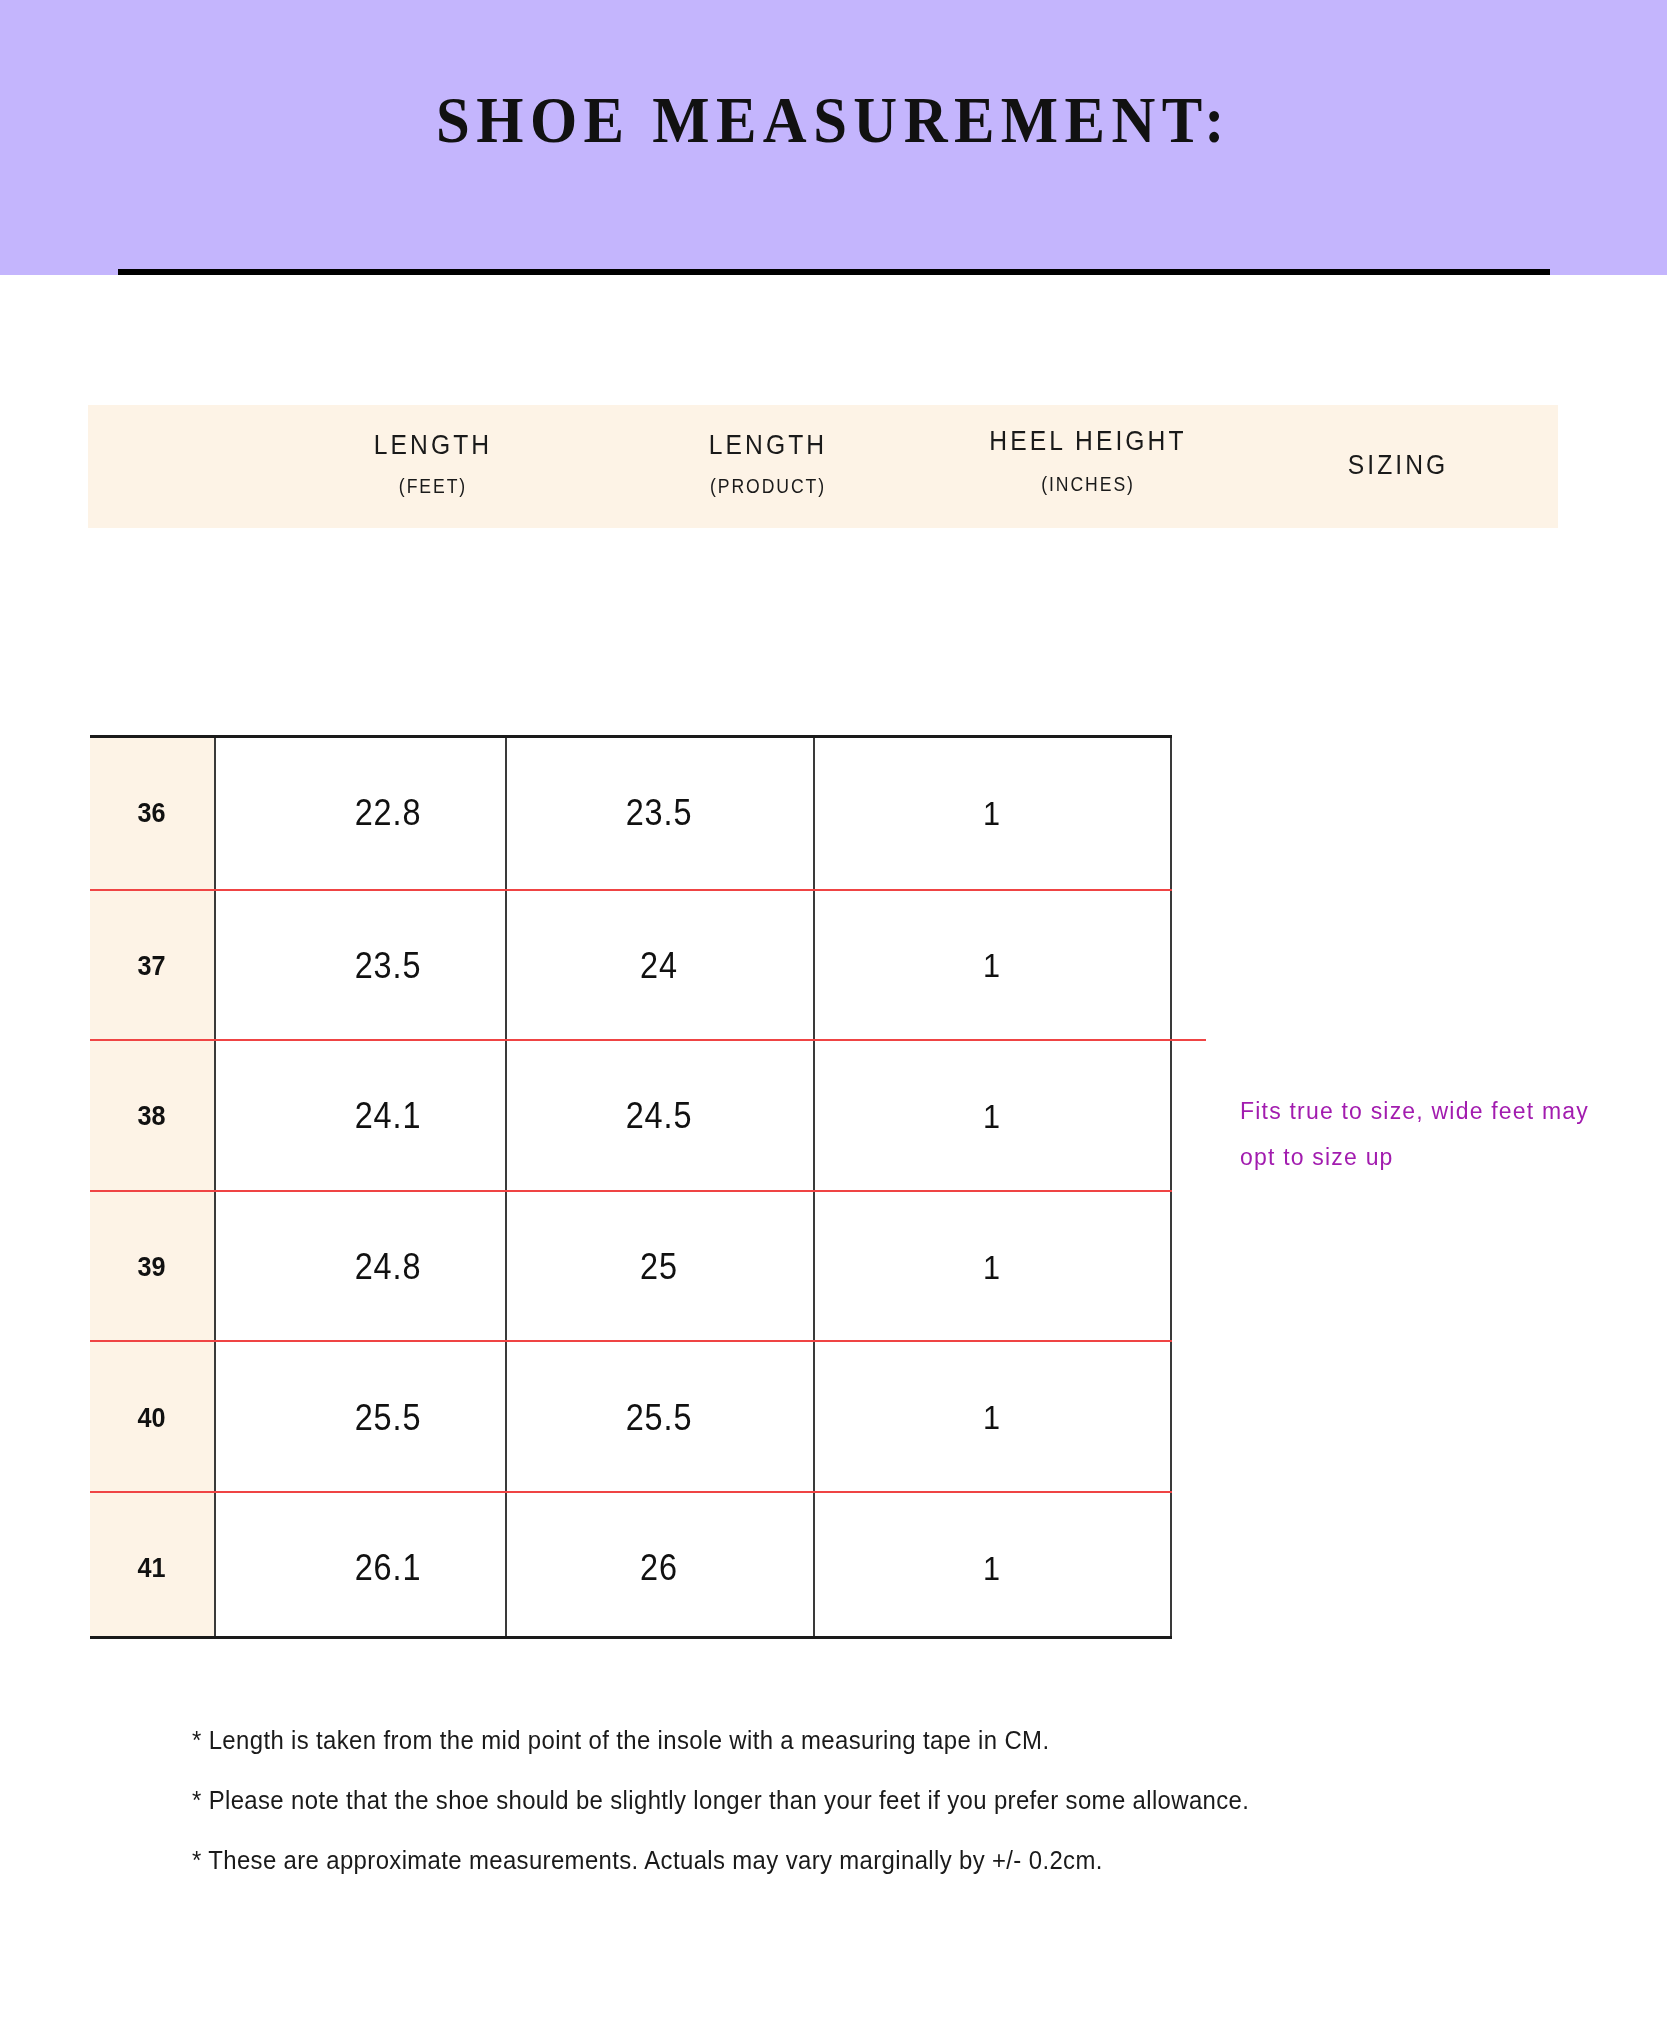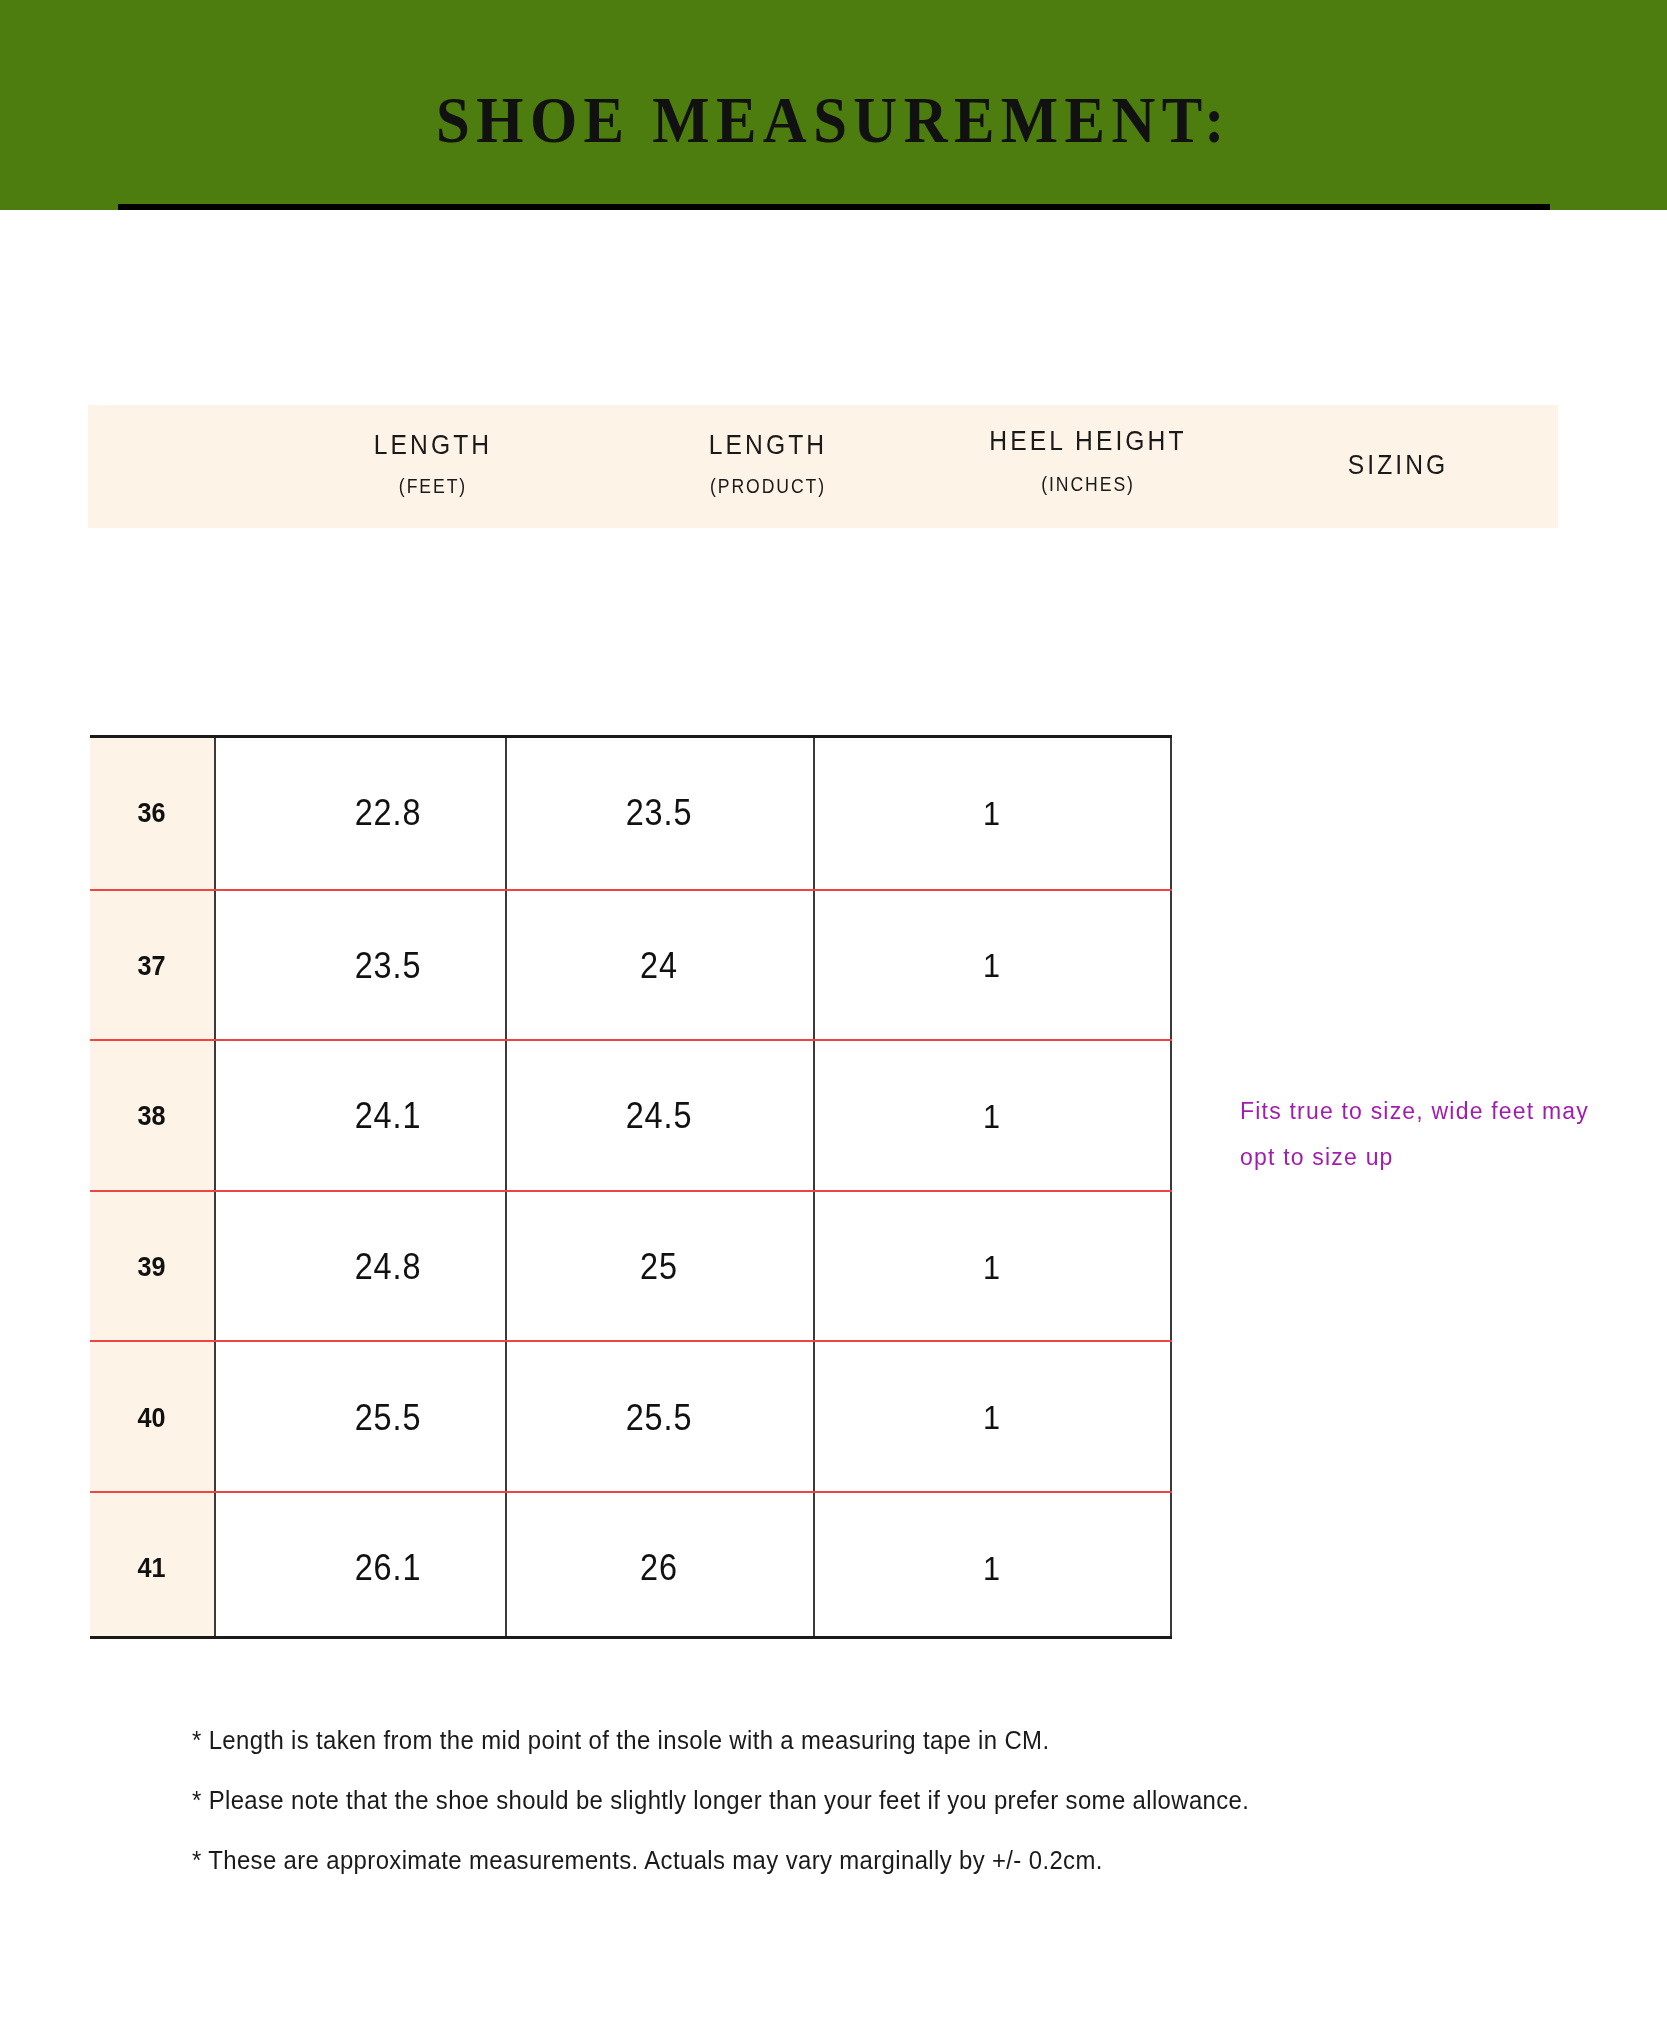--- a/index.html
+++ b/index.html
@@ -14,22 +14,22 @@
     font-family: "Liberation Sans", sans-serif;
     overflow: hidden;
   }
 
   
   .banner {
     position: absolute;
     left: 0;
     top: 0;
     width: 1667px;
-    height: 210px;
-    background: #4d7c0f;
+    height: 275px;
+    background: #c4b5fd;
     box-sizing: border-box;
   }
   .banner-title {
     position: absolute;
     left: 0;
     right: 0;
     top: 82px;
     text-align: center;
     font-family: "Liberation Serif", serif;
     font-weight: bold;
@@ -253,21 +253,21 @@
         <span>23.5</span>
       </div>
     <div class="tcell c-product">
         <span>24</span>
       </div>
     <div class="tcell c-heel">
         <span>1</span>
       </div>
   </div>
 
-  <div class="trow" style="top:301.2px;">
+  <div class="trow" style="top:301.2px;padding-left:34px;">
     <div class="tcell c-size">
         <span>38</span>
       </div>
     <div class="tcell c-feet">
         <span>24.1</span>
       </div>
     <div class="tcell c-product">
         <span>24.5</span>
       </div>
     <div class="tcell c-heel">

